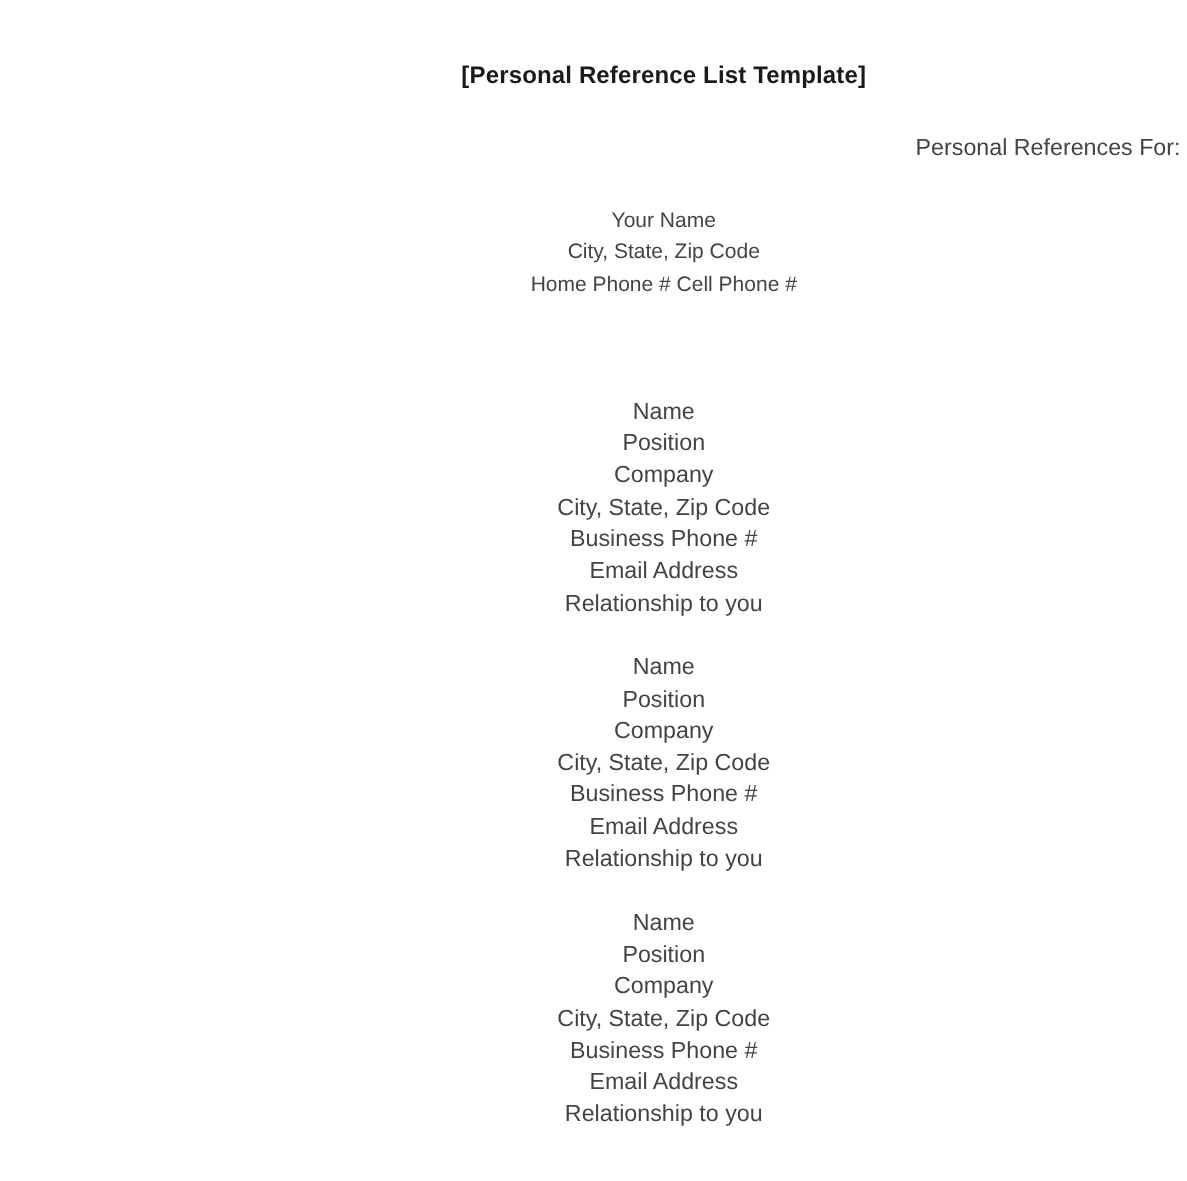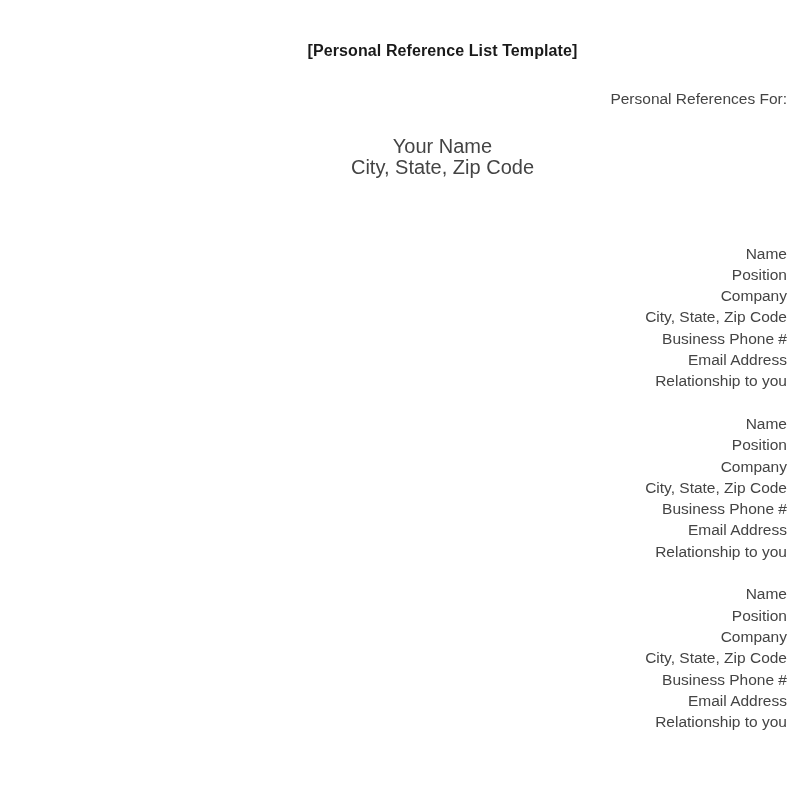--- a/index.html
+++ b/index.html
@@ -44,34 +44,34 @@
     text-align: right;
     font-size: 15.5px;
     font-weight: normal;
     color: #444444;
     line-height: 21px;
   }
   .address-block {
     margin: 0;
     padding-top: 27px;
     text-align: center;
-    font-size: 20px;
+    font-size: 14px;
     line-height: 21.3px;
     color: #444444;
   }
   .address-line {
     display: block;
     white-space: pre;
   }
   .references {
     margin: 0;
     padding-top: 64px;
   }
   .reference-block {
-    text-align: right;
+    text-align: center;
     font-size: 15.5px;
     line-height: 21.3px;
     color: #444444;
   }
   .reference-block + .reference-block {
     margin-top: 21.3px;
   }
   .ref-line {
     display: block;
     white-space: pre;
@@ -83,20 +83,21 @@
 <div class="page">
   <div class="content">
 
     <h1 class="doc-title">[Personal Reference List Template]</h1>
 
     <p class="subtitle">Personal References For:</p>
 
     <div class="address-block">
       <span class="address-line">Your Name</span>
       <span class="address-line">City, State, Zip Code</span>
+      <span class="address-line">Home Phone # Cell Phone #</span>
     </div>
 
     <div class="references">
 
       <div class="reference-block">
         <span class="ref-line">Name</span>
         <span class="ref-line">Position</span>
         <span class="ref-line">Company</span>
         <span class="ref-line">City, State, Zip Code</span>
         <span class="ref-line">Business Phone #</span>

